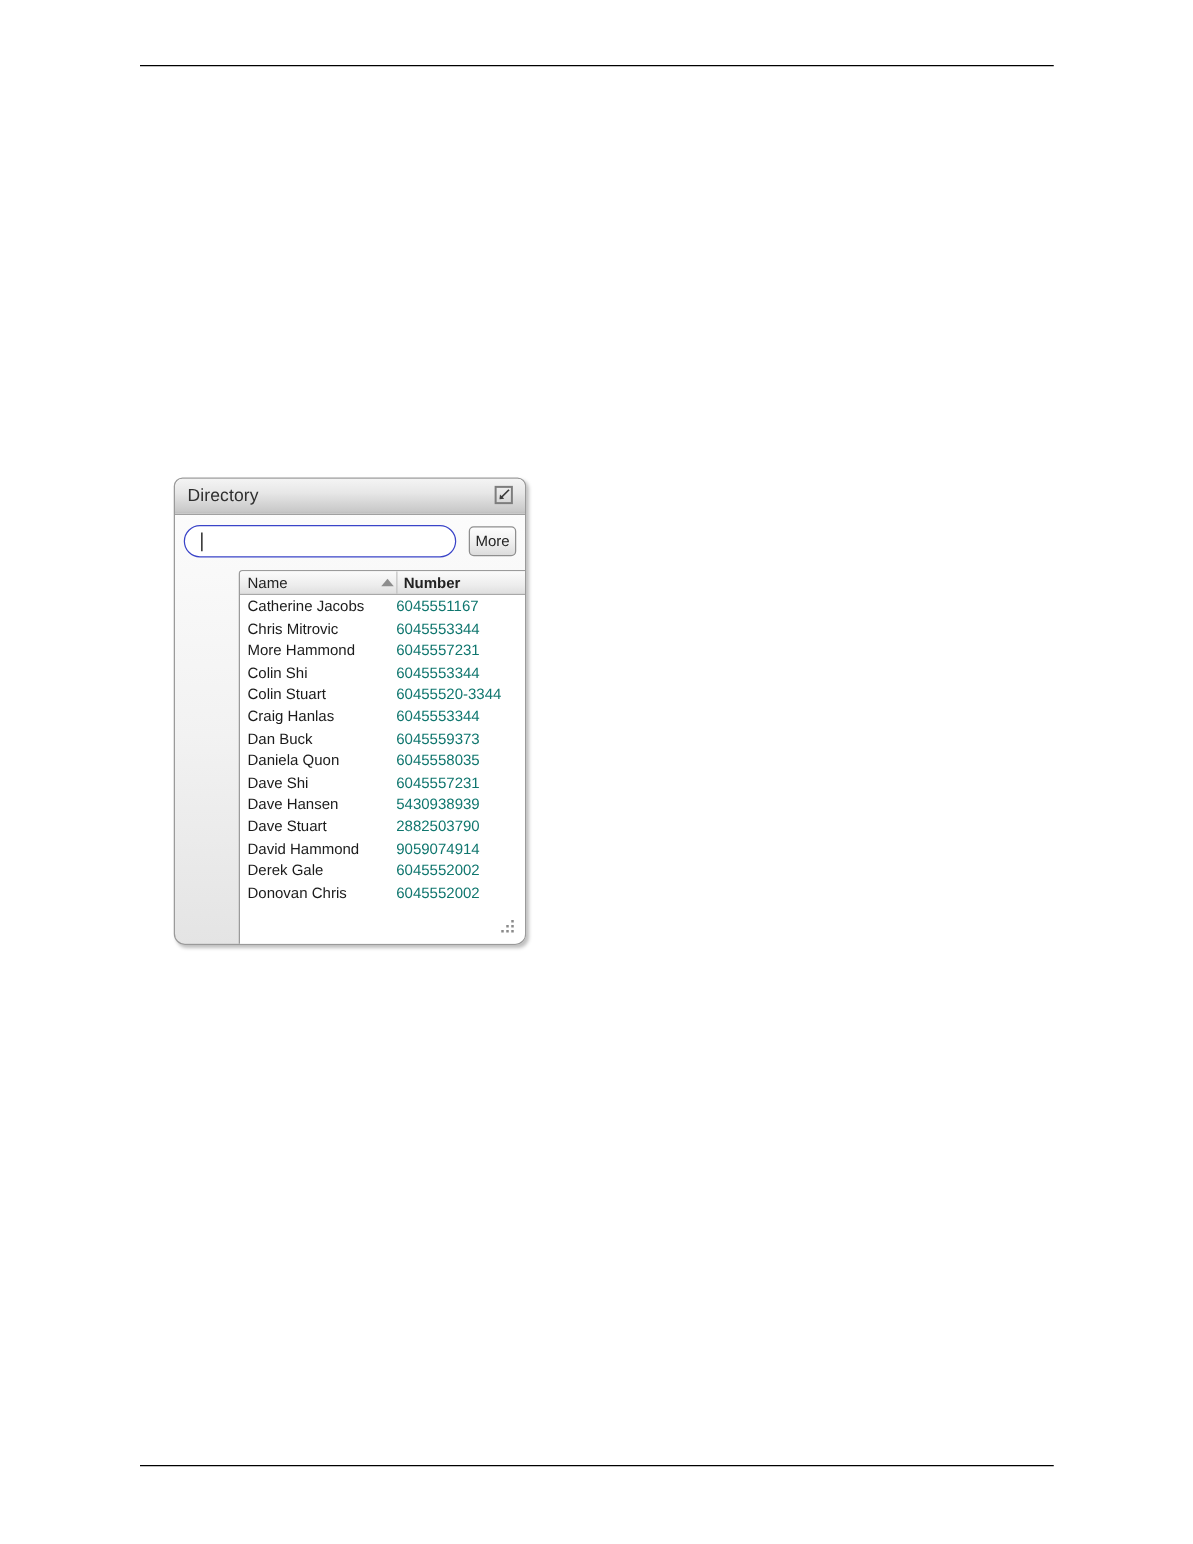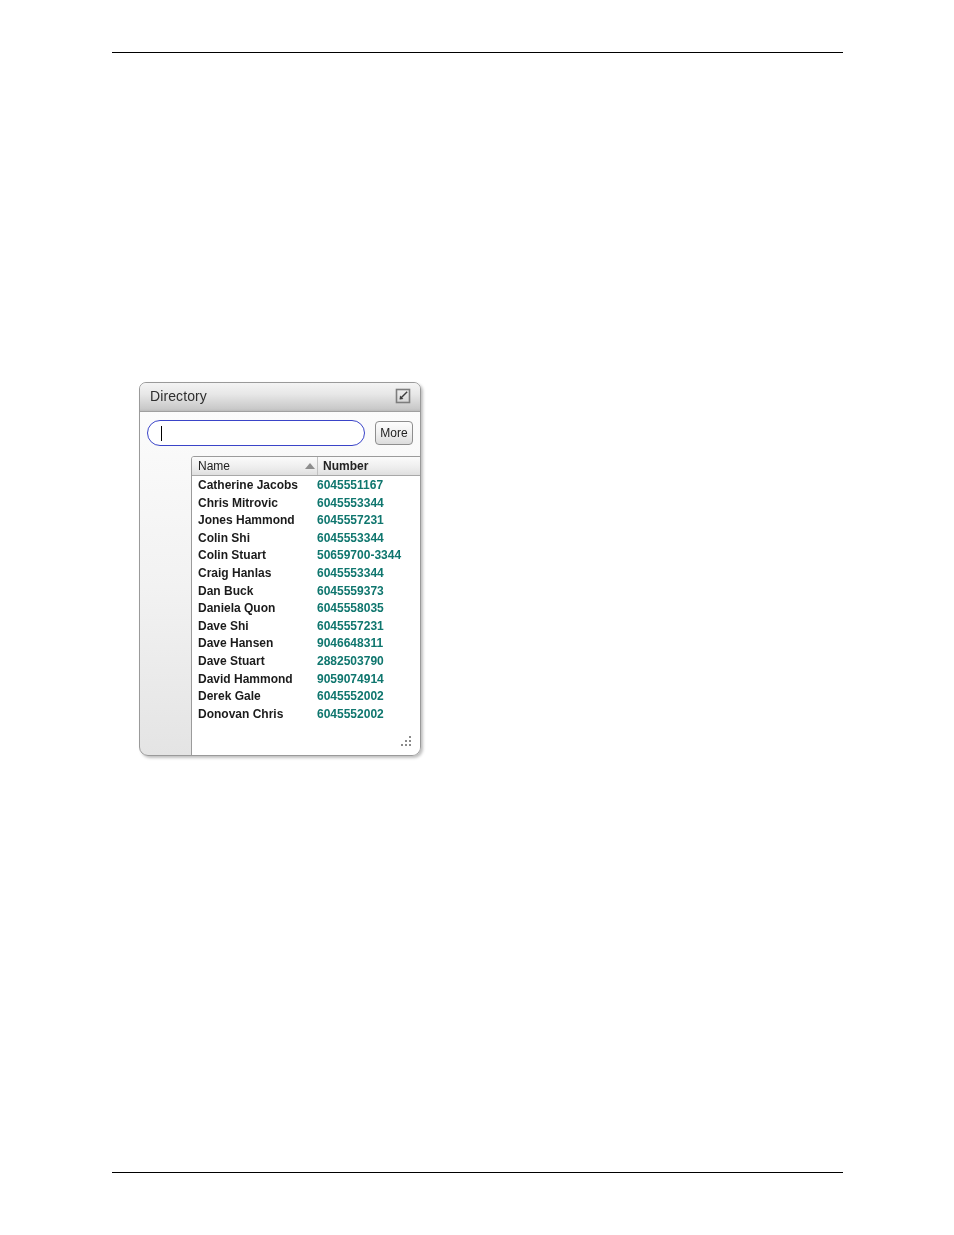--- a/index.html
+++ b/index.html
@@ -179,21 +179,20 @@
     border-bottom: 6px solid #8d8d8d;
   }
 
   .rows-viewport {
     position: absolute;
     left: 0;
     top: 20px;
     right: 17px;
     bottom: 0;
     overflow: hidden;
-    font-weight: bold;
   }
   .row {
     position: relative;
     height: 17.6px;
     white-space: nowrap;
   }
   .cell-name {
     position: absolute;
     left: 6px;
     top: 1px;
@@ -314,50 +313,50 @@
       <div class="rows-viewport" id="rows-viewport">
           <div class="row">
             <div class="cell-name">Catherine Jacobs</div>
             <div class="cell-number">6045551167</div>
           </div>
           <div class="row">
             <div class="cell-name">Chris  Mitrovic</div>
             <div class="cell-number">6045553344</div>
           </div>
           <div class="row">
-            <div class="cell-name">Jones Hammond</div>
+            <div class="cell-name">More Hammond</div>
             <div class="cell-number">6045557231</div>
           </div>
           <div class="row">
             <div class="cell-name">Colin Shi</div>
             <div class="cell-number">6045553344</div>
           </div>
           <div class="row">
             <div class="cell-name">Colin Stuart</div>
-            <div class="cell-number">50659700-3344</div>
+            <div class="cell-number">60455520-3344</div>
           </div>
           <div class="row">
             <div class="cell-name">Craig Hanlas</div>
             <div class="cell-number">6045553344</div>
           </div>
           <div class="row">
             <div class="cell-name">Dan Buck</div>
             <div class="cell-number">6045559373</div>
           </div>
           <div class="row">
             <div class="cell-name">Daniela Quon</div>
             <div class="cell-number">6045558035</div>
           </div>
           <div class="row">
             <div class="cell-name">Dave Shi</div>
             <div class="cell-number">6045557231</div>
           </div>
           <div class="row">
             <div class="cell-name">Dave Hansen</div>
-            <div class="cell-number">9046648311</div>
+            <div class="cell-number">5430938939</div>
           </div>
           <div class="row">
             <div class="cell-name">Dave Stuart</div>
             <div class="cell-number">2882503790</div>
           </div>
           <div class="row">
             <div class="cell-name">David Hammond</div>
             <div class="cell-number">9059074914</div>
           </div>
           <div class="row">

